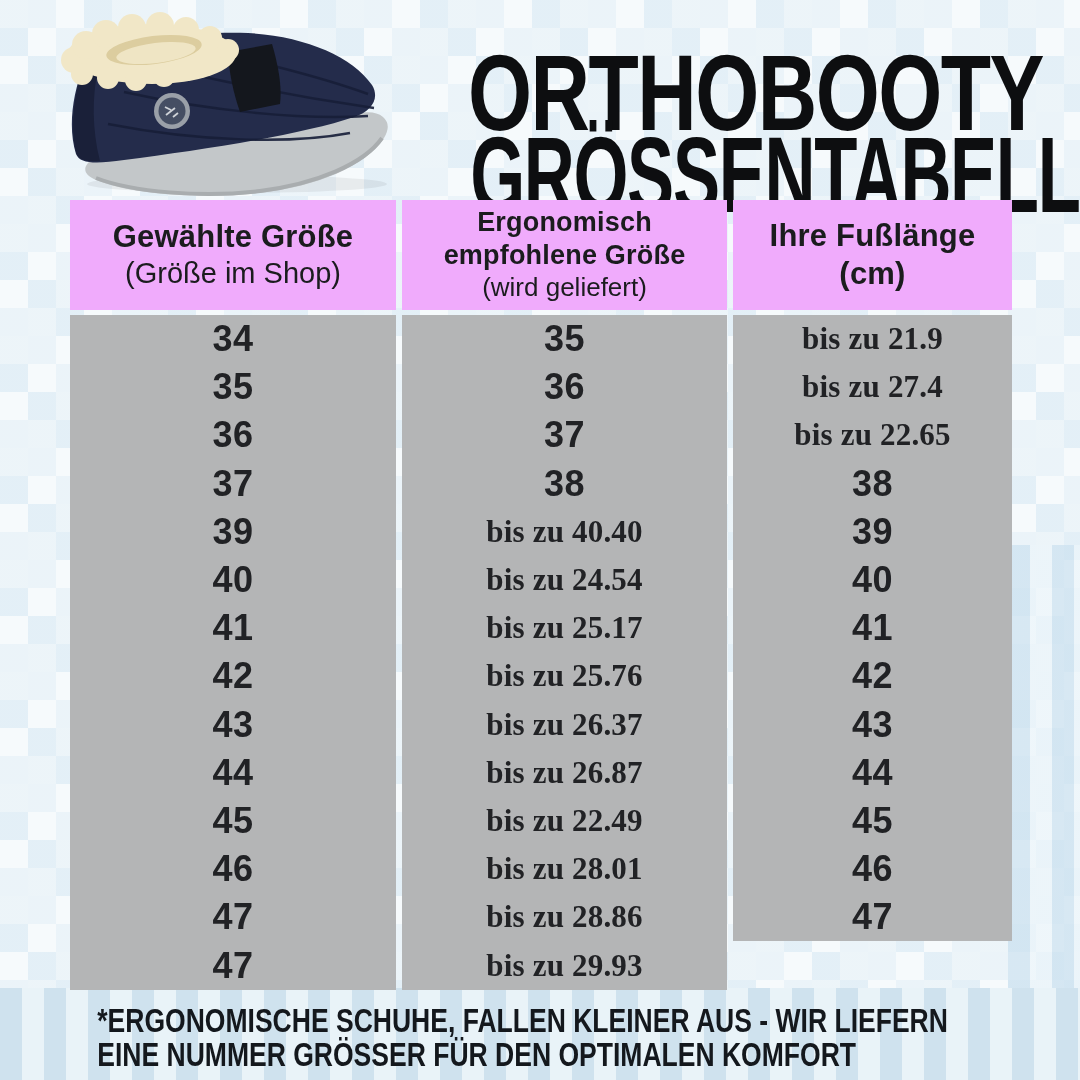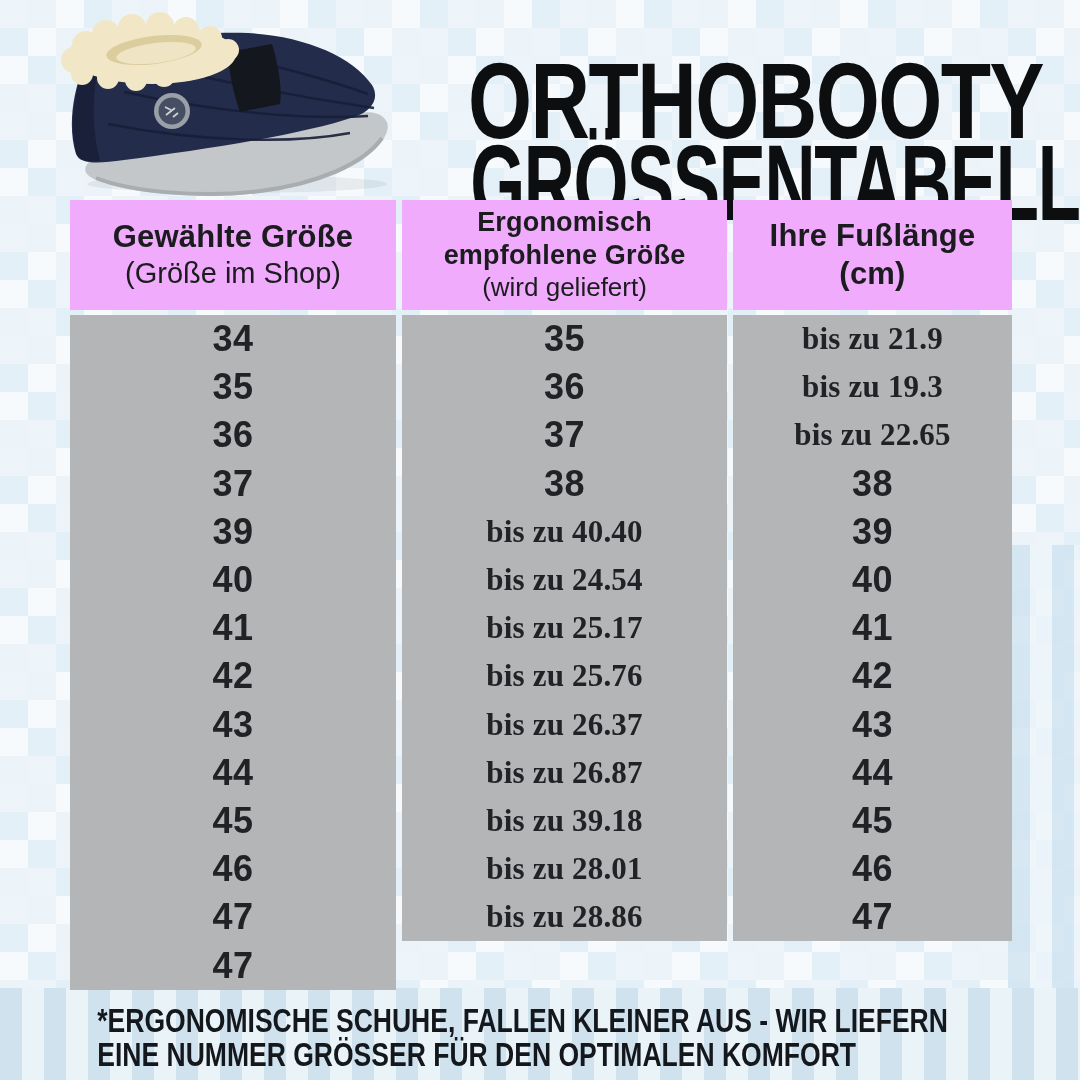--- a/index.html
+++ b/index.html
@@ -15,21 +15,21 @@
     background-size:112px 112px;background-position:28px 0;opacity:.4;}
   .bg-right{position:absolute;right:0;top:545px;width:72px;height:535px;
     background:repeating-linear-gradient(90deg, rgba(205,226,240,.75) 0 22px, rgba(236,245,250,.75) 22px 44px);}
   .bg-bottom{position:absolute;left:0;top:988px;width:100%;height:92px;
     background:repeating-linear-gradient(90deg,#cfe2ee 0 22px,#e9f3f8 22px 44px);}
 
   
   .boot{position:absolute;left:52px;top:12px;width:352px;height:184px;}
 
   
-  .title{position:absolute;left:370px;top:60px;width:660px;text-align:left;
+  .title{position:absolute;left:370px;top:52px;width:660px;text-align:left;
     font-weight:bold;color:#0d0e10;font-size:107px;line-height:0.77;letter-spacing:-2px;white-space:nowrap;}
   .title .l1{transform:translateX(22px) scaleX(0.77);transform-origin:center;}
   .title .l2{transform:translateX(-12px) scaleX(0.66);transform-origin:center;}
 
   
   .size-table{position:absolute;left:70px;top:200px;width:942px;}
   .thead{display:grid;grid-template-columns:326px 325px 279px;column-gap:6px;height:110px;margin-bottom:5px;}
   .thead .hcell{background:#f0abfc;display:flex;flex-direction:column;align-items:center;justify-content:center;
     color:#1b1c1e;text-align:center;line-height:1.22;}
   .h-title{font-size:31px;font-weight:bold;letter-spacing:.2px;}
@@ -119,21 +119,21 @@
         <div class="h-title">Ihre Fußlänge</div>
         <div class="h-title">(cm)</div>
       </div>
     </div>
     <div class="tbody">
         <div class="bcell c-shop">34</div>
         <div class="bcell c-delivered">35</div>
         <div class="bcell c-footlength">bis zu 21.9</div>
         <div class="bcell c-shop">35</div>
         <div class="bcell c-delivered">36</div>
-        <div class="bcell c-footlength">bis zu 19.3</div>
+        <div class="bcell c-footlength">bis zu 27.4</div>
         <div class="bcell c-shop">36</div>
         <div class="bcell c-delivered">37</div>
         <div class="bcell c-footlength">bis zu 22.65</div>
         <div class="bcell c-shop">37</div>
         <div class="bcell c-delivered">38</div>
         <div class="bcell c-shop">38</div>
         <div class="bcell c-delivered">39</div>
         <div class="bcell c-footlength">bis zu 40.40</div>
         <div class="bcell c-shop">39</div>
         <div class="bcell c-delivered">40</div>
@@ -145,29 +145,30 @@
         <div class="bcell c-delivered">42</div>
         <div class="bcell c-footlength">bis zu 25.76</div>
         <div class="bcell c-shop">42</div>
         <div class="bcell c-delivered">43</div>
         <div class="bcell c-footlength">bis zu 26.37</div>
         <div class="bcell c-shop">43</div>
         <div class="bcell c-delivered">44</div>
         <div class="bcell c-footlength">bis zu 26.87</div>
         <div class="bcell c-shop">44</div>
         <div class="bcell c-delivered">45</div>
-        <div class="bcell c-footlength">bis zu 39.18</div>
+        <div class="bcell c-footlength">bis zu 22.49</div>
         <div class="bcell c-shop">45</div>
         <div class="bcell c-delivered">46</div>
         <div class="bcell c-footlength">bis zu 28.01</div>
         <div class="bcell c-shop">46</div>
         <div class="bcell c-delivered">47</div>
         <div class="bcell c-footlength">bis zu 28.86</div>
         <div class="bcell c-shop">47</div>
         <div class="bcell c-delivered">47</div>
+        <div class="bcell c-footlength">bis zu 29.93</div>
       </div>
   </div>
 
   <div class="footnote">
     <div>*ERGONOMISCHE SCHUHE, FALLEN KLEINER AUS - WIR LIEFERN</div>
     <div>EINE NUMMER GRÖSSER FÜR DEN OPTIMALEN KOMFORT</div>
   </div>
 
 </div>
 

